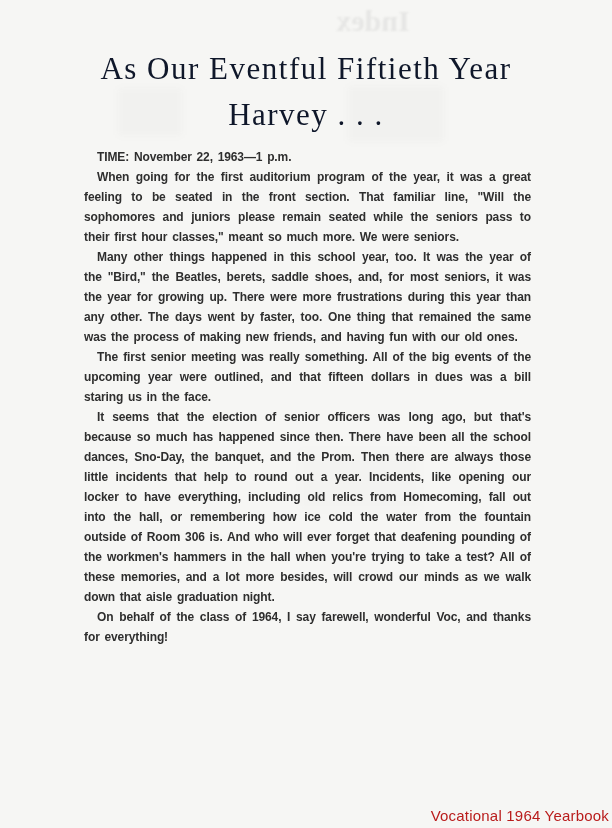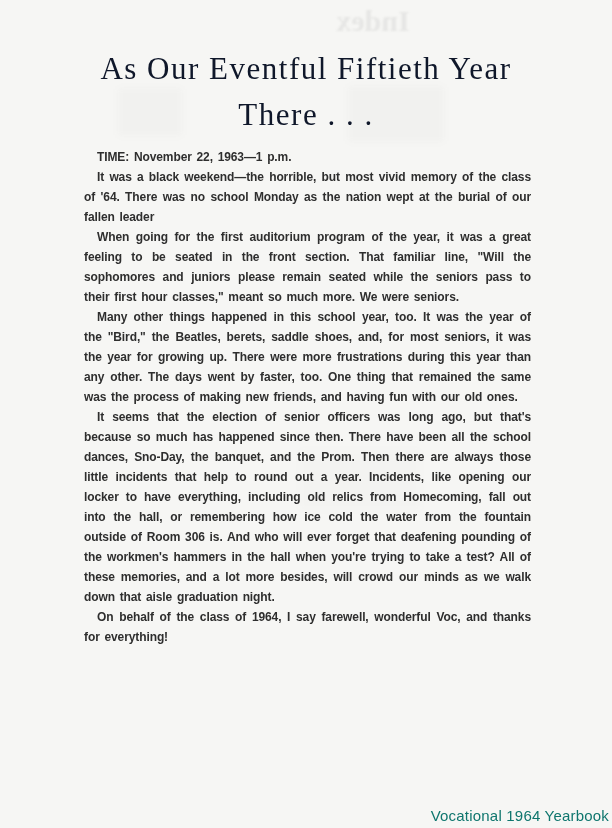--- a/index.html
+++ b/index.html
@@ -76,44 +76,44 @@
     text-indent: 13px;
   }
   .time-line {
     text-align: left;
   }
   .watermark {
     position: absolute;
     right: 3px;
     bottom: 4px;
     font-size: 15px;
-    color: #0f766e;
+    color: #b91c1c;
     letter-spacing: 0.2px;
   }
 </style>
 </head>
 <body>
 
 <div class="page">
 
   <div class="ghost-index">Index</div>
   <div class="ghost-block gb1"></div>
   <div class="ghost-block gb2"></div>
   <div class="ghost-block gb3"></div>
 
   <h1 class="title">
     <span>As Our Eventful Fiftieth Year</span><br>
-    <span>There . . .</span>
+    <span>Harvey . . .</span>
   </h1>
 
   <div class="body-block">
     <p class="time-line">TIME: November 22, 1963—1 p.m.</p>
-    <p>It was a black weekend—the horrible, but most vivid memory of the class of '64. There was no school Monday as the nation wept at the burial of our fallen leader</p>
     <p>When going for the first auditorium program of the year, it was a great feeling to be seated in the front section. That familiar line, "Will the sophomores and juniors please remain seated while the seniors pass to their first hour classes," meant so much more. We were seniors.</p>
     <p>Many other things happened in this school year, too. It was the year of the "Bird," the Beatles, berets, saddle shoes, and, for most seniors, it was the year for growing up. There were more frustrations during this year than any other. The days went by faster, too. One thing that remained the same was the process of making new friends, and having fun with our old ones.</p>
+    <p>The first senior meeting was really something. All of the big events of the upcoming year were outlined, and that fifteen dollars in dues was a bill staring us in the face.</p>
     <p>It seems that the election of senior officers was long ago, but that's because so much has happened since then. There have been all the school dances, Sno-Day, the banquet, and the Prom. Then there are always those little incidents that help to round out a year. Incidents, like opening our locker to have everything, including old relics from Homecoming, fall out into the hall, or remembering how ice cold the water from the fountain outside of Room 306 is. And who will ever forget that deafening pounding of the workmen's hammers in the hall when you're trying to take a test? All of these memories, and a lot more besides, will crowd our minds as we walk down that aisle graduation night.</p>
     <p>On behalf of the class of 1964, I say farewell, wonderful Voc, and thanks for everything!</p>
 
   </div>
 
   <div class="watermark">Vocational 1964 Yearbook</div>
 
 </div>
 
 </body></html>

